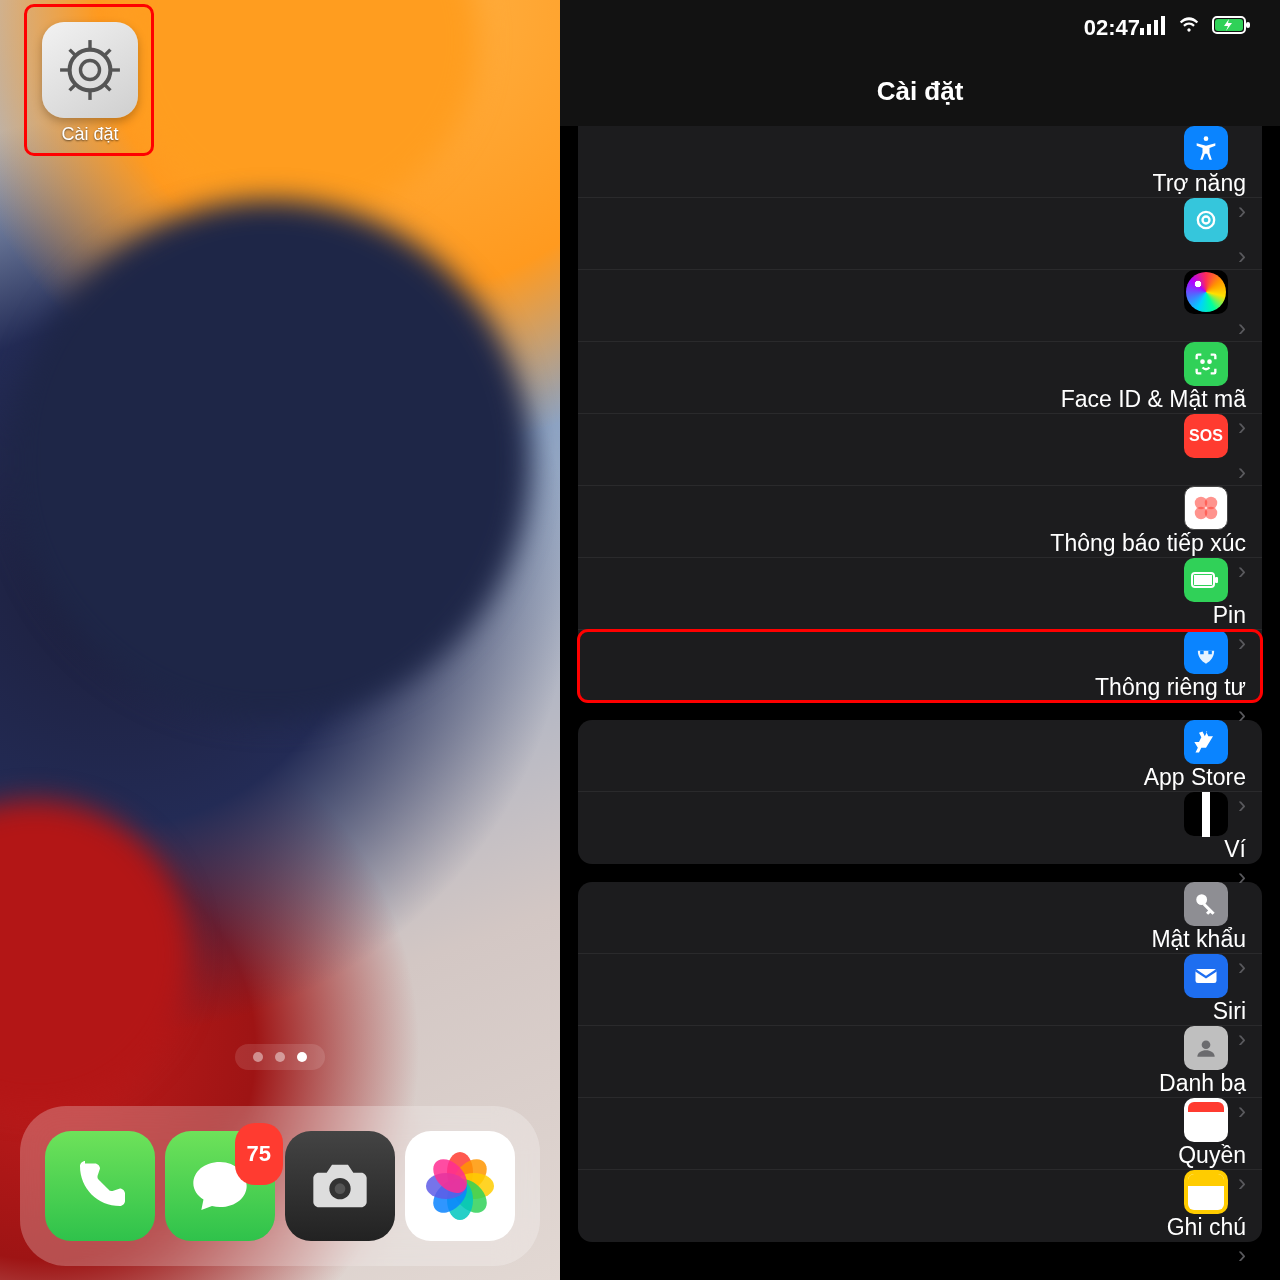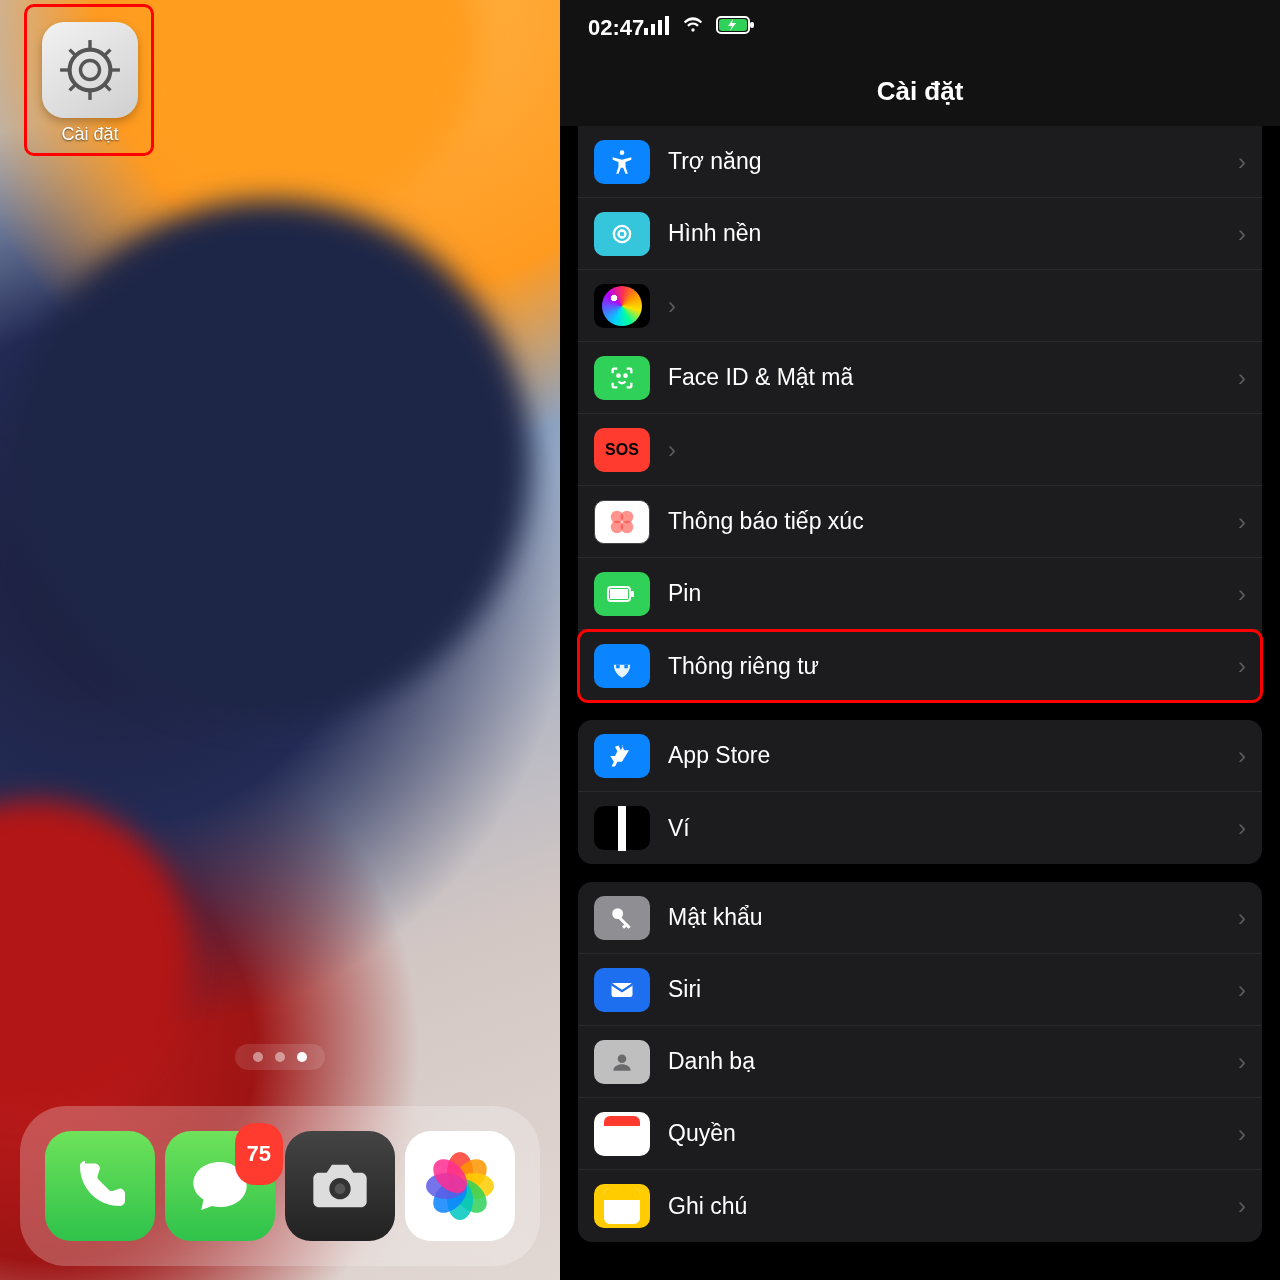--- a/index.html
+++ b/index.html
@@ -62,41 +62,41 @@
   .dapp.msg   { background: linear-gradient(180deg,#6ee25a,#2fc24b); }
   .dapp.camera{ background: linear-gradient(180deg,#444,#222); }
   .dapp.photos{ background: #fff; }
   .badge {
     position: absolute; top: -8px; right: -8px; background: #ff3b30; color: #fff;
     border-radius: 20px; font-size: 22px; font-weight: 600; padding: 18px 12px;
   }
 
   
   .status-bar {
-    height: 56px; display: flex; align-items: center; justify-content: flex-start;
+    height: 56px; display: flex; align-items: center; justify-content: flex-end;
     color: #fff; padding: 0 28px; font-size: 22px; font-weight: 600;
     background: #121212;
   }
   .status-right { display: flex; align-items: center; gap: 10px; }
   .nav-title {
     background: #121212; height: 70px; display: flex; align-items: center; justify-content: center;
     color: #fff; font-size: 26px; font-weight: 600;
   }
   .list-wrap { flex: 1; overflow: hidden; background: #000; padding: 0 18px; }
   .group { background: #1c1c1e; border-radius: 14px; margin-top: 18px; }
   .group.first { margin-top: 0; border-top-left-radius: 0; border-top-right-radius: 0; }
   .row {
-    display: flex; align-items: center; height: 72px; padding: 0 16px;
-    border-bottom: 1px solid #2a2a2c; position: relative;
+    display: flex; align-items: flex-end; height: 72px; padding: 0 16px;
+    border-bottom: 1px solid #2a2a2c; position: relative; flex-direction: column;
   }
   .row:last-child { border-bottom: none; }
   .row .ico {
-    width: 56px; height: 44px; border-radius: 10px; margin-right: 18px;
+    width: 44px; height: 44px; border-radius: 10px; margin-right: 18px;
     display: flex; align-items: center; justify-content: center; flex-shrink: 0;
-    font-size: 22px; color: #000000; font-weight: 700;
+    font-size: 22px; color: #ffffff; font-weight: 700;
   }
   .row .lbl { color: #fff; font-size: 23px; flex: 1; }
   .row .chev { color: #5a5a5e; font-size: 24px; }
   .row.hl { outline: 3px solid #ff0000; outline-offset: -2px; border-radius: 10px; }
 
   .gear-svg { width: 68px; height: 68px; }
 
   .siri-grad { background: radial-gradient(circle at 30% 30%, #fff 0%, #fff 8%, rgba(255,255,255,0) 9%), conic-gradient(#ff2d55,#ff9500,#ffe100,#00ff9d,#00d1ff,#4f6bff,#b200ff,#ff2d55); border-radius:50%; width:40px; height:40px; }
   .wallet-bg { background: #fff; display:flex; flex-direction:column; gap:3px; padding:6px 4px; }
   .wallet-bg span { height:6px; border-radius:2px; }
@@ -219,21 +219,20 @@
           <div class="lbl">Trợ năng</div>
           <div class="chev">›</div>
         </div>
         <div class="row">
           <div class="ico" style="background:#35c6dc;">
             <svg width="28" height="28" viewBox="0 0 24 24" fill="none" stroke="#fff" stroke-width="2">
               <circle cx="12" cy="12" r="7"></circle>
               <circle cx="12" cy="12" r="3"></circle>
             </svg>
           </div>
-          <div class="lbl">Hình nền</div>
           <div class="chev">›</div>
         </div>
         <div class="row">
           <div class="ico" style="background:#000000;">
             <div class="siri-grad"></div>
           </div>
           <div class="chev">›</div>
         </div>
         <div class="row">
           <div class="ico" style="background:#30d158;">

